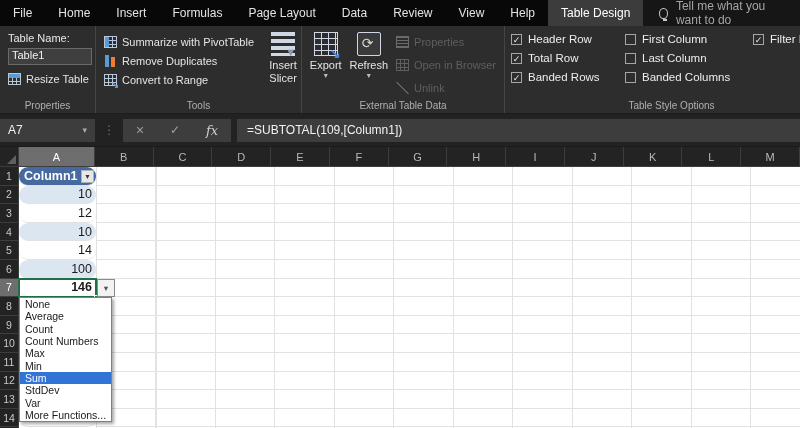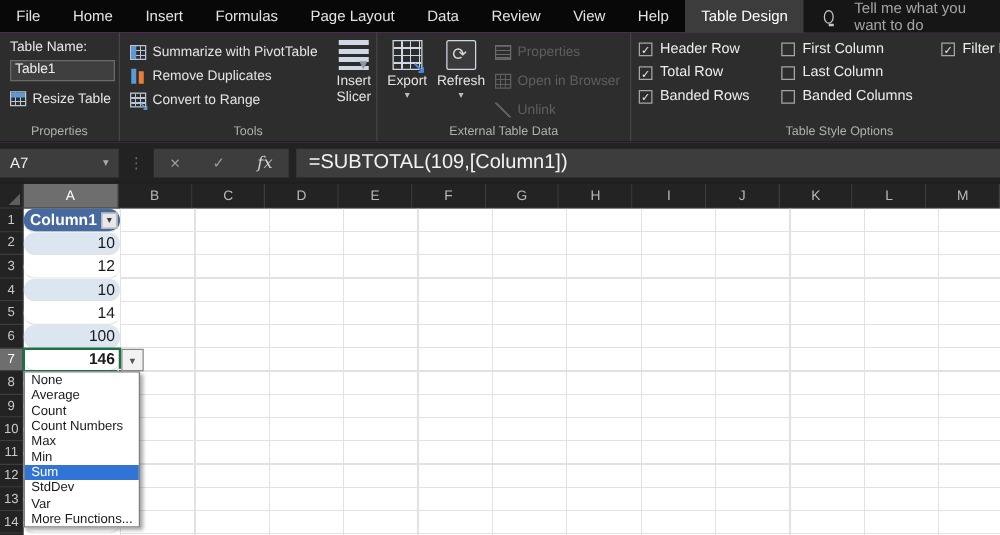--- a/index.html
+++ b/index.html
@@ -3,21 +3,21 @@
 <meta charset="utf-8">
 <style>
   html,body{margin:0;padding:0;background:#000;}
   *{box-sizing:border-box;font-family:"Liberation Sans",sans-serif;}
   #app{position:relative;width:800px;height:428px;background:#d946ef;overflow:hidden;}
 
   
   .menubar{height:26px;background:#080808;display:flex;align-items:stretch;color:#e3e3e3;font-size:12px;}
   .mtab{display:flex;align-items:center;padding:0 13px;cursor:default;white-space:nowrap;}
   .mtab.active{background:#3c3c3c;color:#fff;}
-  .tellme{display:flex;align-items:center;gap:16px;padding:0 16px;background:#161616;color:#a5a5a5;flex:1;}
+  .tellme{display:flex;align-items:center;gap:8px;padding:0 16px;background:#161616;color:#a5a5a5;flex:1;}
   .bulb{width:11px;height:11px;border:1.4px solid #c9c9c9;border-radius:50%;position:relative;display:inline-block;}
   .bulb::after{content:"";position:absolute;left:2.5px;bottom:-3.5px;width:4px;height:2.5px;background:#c9c9c9;}
 
   
   .ribbon{height:88px;background:#2d2d2d;display:flex;align-items:stretch;border-bottom:1px solid #1d1d1d;color:#e4e4e4;}
   .rgroup{position:relative;padding:4px 6px 14px 6px;border-right:1px solid #454545;}
   .gcaption{position:absolute;bottom:2px;left:0;right:0;text-align:center;font-size:10px;color:#b0b0b0;}
   .lbl{font-size:11px;color:#e8e8e8;margin:2px 0 4px 2px;}
   .tn-input{width:84px;height:17px;background:#3f3f3f;border:1px solid #6a6a6a;color:#f0f0f0;font-size:11px;padding:0 3px;margin-left:2px;}
   .srow{display:flex;align-items:center;gap:5px;font-size:11px;height:19px;padding:0 2px;white-space:nowrap;cursor:default;}
@@ -56,21 +56,21 @@
   .cbrow{display:flex;align-items:center;gap:6px;font-size:11.5px;color:#ededed;white-space:nowrap;cursor:default;}
   .cb{width:11px;height:11px;border:1px solid #a6a6a6;font-size:9px;line-height:10px;text-align:center;color:#e8e8e8;flex:0 0 auto;}
 
   
   .fbar{height:33px;background:#222;display:flex;align-items:center;padding:0 0;border-bottom:1px solid #1a1a1a;}
   .namebox{width:95px;height:23px;background:#3d3d3d;display:flex;align-items:center;color:#f0f0f0;font-size:12px;padding:0 8px;justify-content:space-between;}
   .namebox .chev{color:#a9a9a9;font-size:9px;}
   .vdots{color:#6f6f6f;margin:0 8px;font-size:12px;}
   .fxpanel{width:108px;height:23px;background:#3d3d3d;display:flex;align-items:center;justify-content:space-around;color:#9e9e9e;}
   .fxpanel .fx{font-family:"DejaVu Serif",serif;font-style:italic;font-size:13px;color:#cfcfcf;}
-  .ffield{flex:1;height:23px;background:#3d3d3d;margin-left:6px;display:flex;align-items:center;color:#f2f2f2;font-size:16px;padding:0 10px;}
+  .ffield{flex:1;height:23px;background:#3d3d3d;margin-left:6px;display:flex;align-items:center;color:#f2f2f2;font-size:12px;padding:0 10px;}
 
   
   .sheet{position:relative;height:281px;background:#232323;overflow:hidden;}
   .colheads{display:flex;height:20px;}
   .corner{width:19px;height:20px;background:#232323;border-right:1px solid #3d3d3d;border-bottom:1px solid #3d3d3d;position:relative;}
   .corner::after{content:"";position:absolute;right:2px;bottom:2px;border-left:9px solid transparent;border-bottom:9px solid #5f5f5f;}
   .chead{height:20px;border-right:1px solid #3d3d3d;border-bottom:1px solid #3d3d3d;color:#b8b8b8;font-size:11px;display:flex;align-items:center;justify-content:center;background:#232323;}
   .chead.sel{background:#6e6e6e;color:#fff;}
   .rowheads{position:absolute;left:0;top:20px;width:19px;bottom:0;}
   .rhead{height:18.6px;border-bottom:1px solid #3d3d3d;border-right:1px solid #3d3d3d;color:#c9c9c9;font-size:10.5px;display:flex;align-items:center;justify-content:center;background:#232323;}

